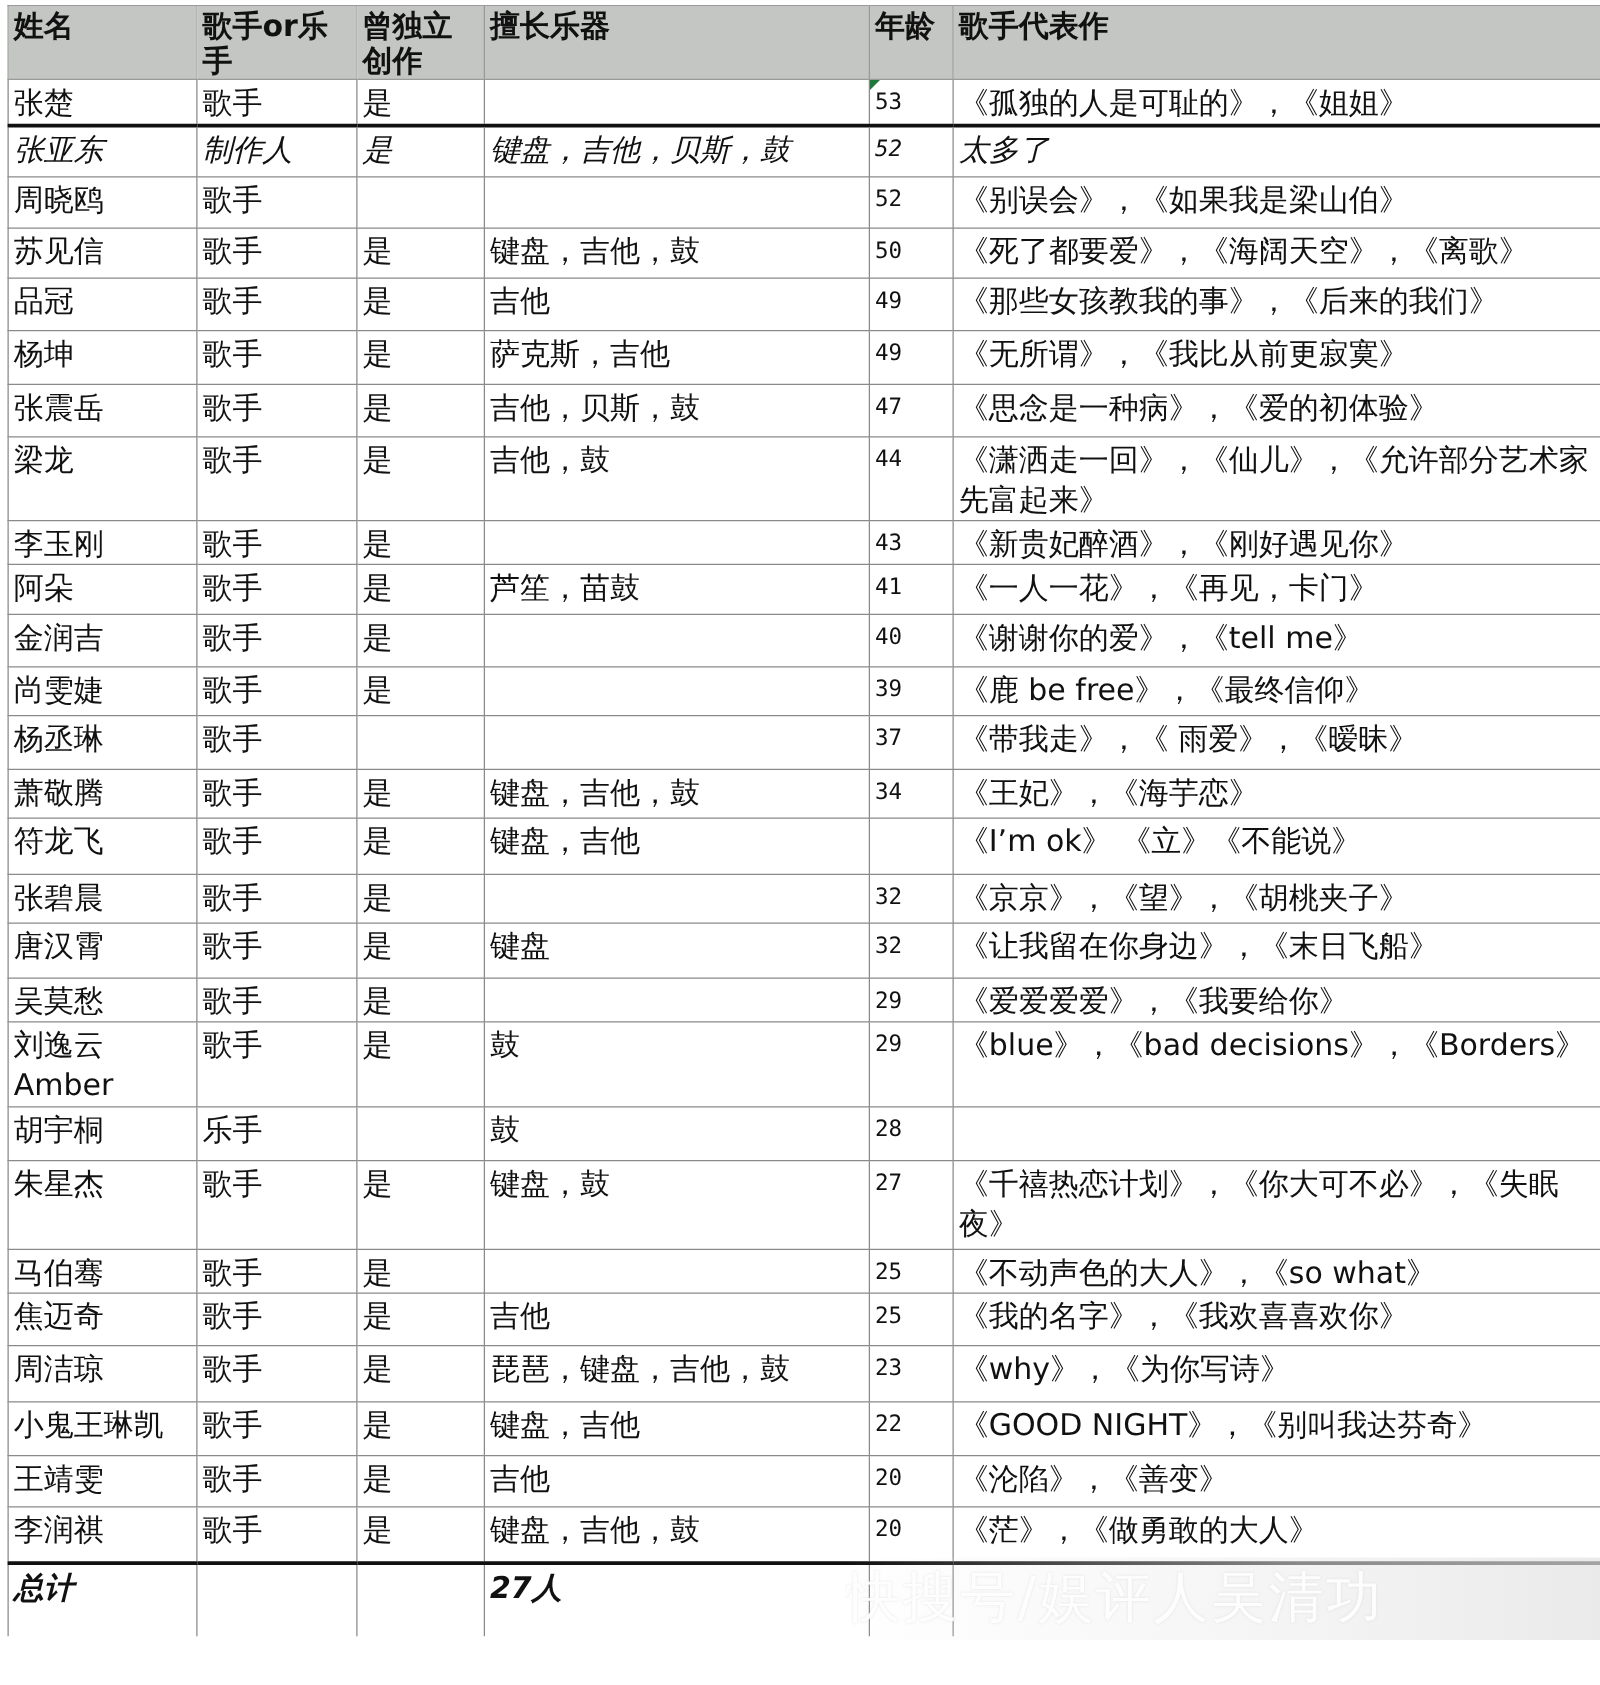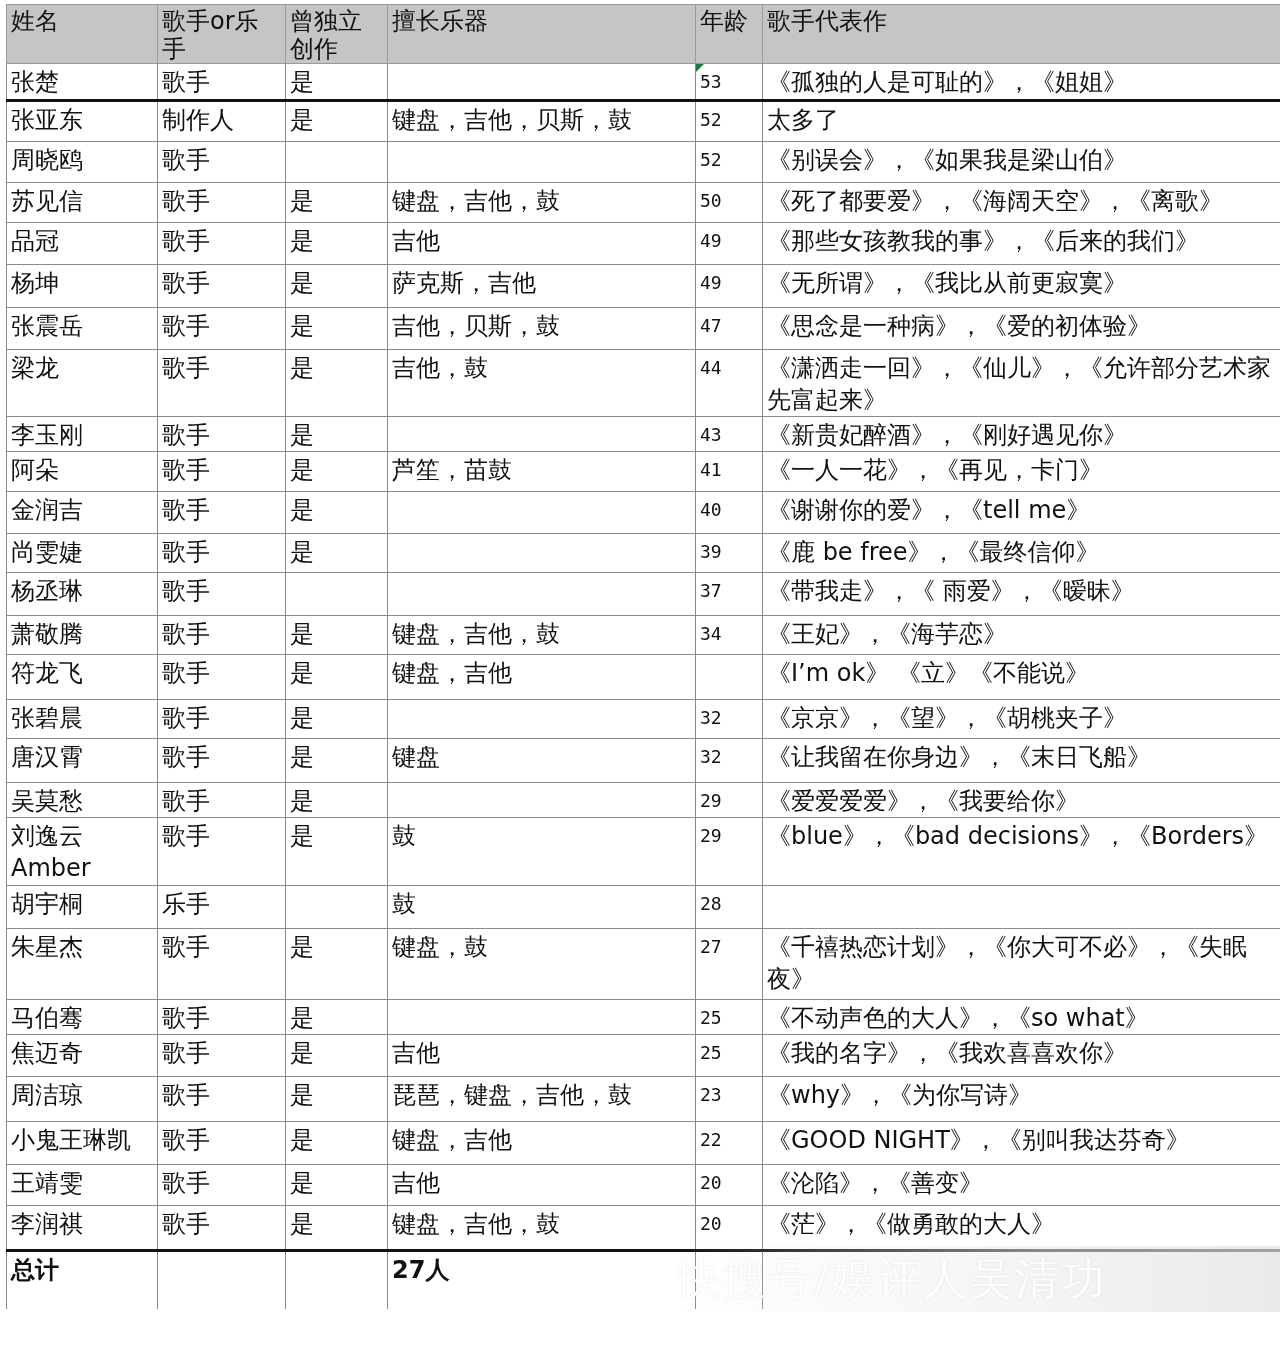--- a/index.html
+++ b/index.html
@@ -25,29 +25,29 @@
     vertical-align: top;
     padding: 0 4px;
     font-size: 24px;
     line-height: 32px;
     overflow: hidden;
     text-align: left;
     font-weight: normal;
   }
   thead th {
     background: #c3c6c2;
-    font-weight: normal;
+    font-weight: bold;
     font-size: 24px;
     line-height: 28px;
     height: 56px;
     padding-top: 2px;
     border-color: #9a9a9a;
   }
   tbody td { padding-top: 2px; }
-  tr.thick-top td { border-top: 3px solid #111; }
+  tr.thick-top td { border-top: 3px solid #111; font-style: italic; }
   td.age { font-family: "DejaVu Sans Mono", "Liberation Mono", monospace; font-size: 18px; position: relative; }
   .green-tri {
     position: absolute; left: 0; top: 0; width: 0; height: 0;
     border-top: 8px solid #1e7a3a; border-right: 8px solid transparent;
   }
   tr.total td { font-weight: bold; border-bottom: none; }
   .watermark {
     position: absolute; left: 676px; top: 1246px; width: 604px; height: 66px;
     font-size: 44px; line-height: 66px; color: rgba(255,255,255,0.92);
     letter-spacing: 2px; white-space: nowrap; overflow: hidden;

